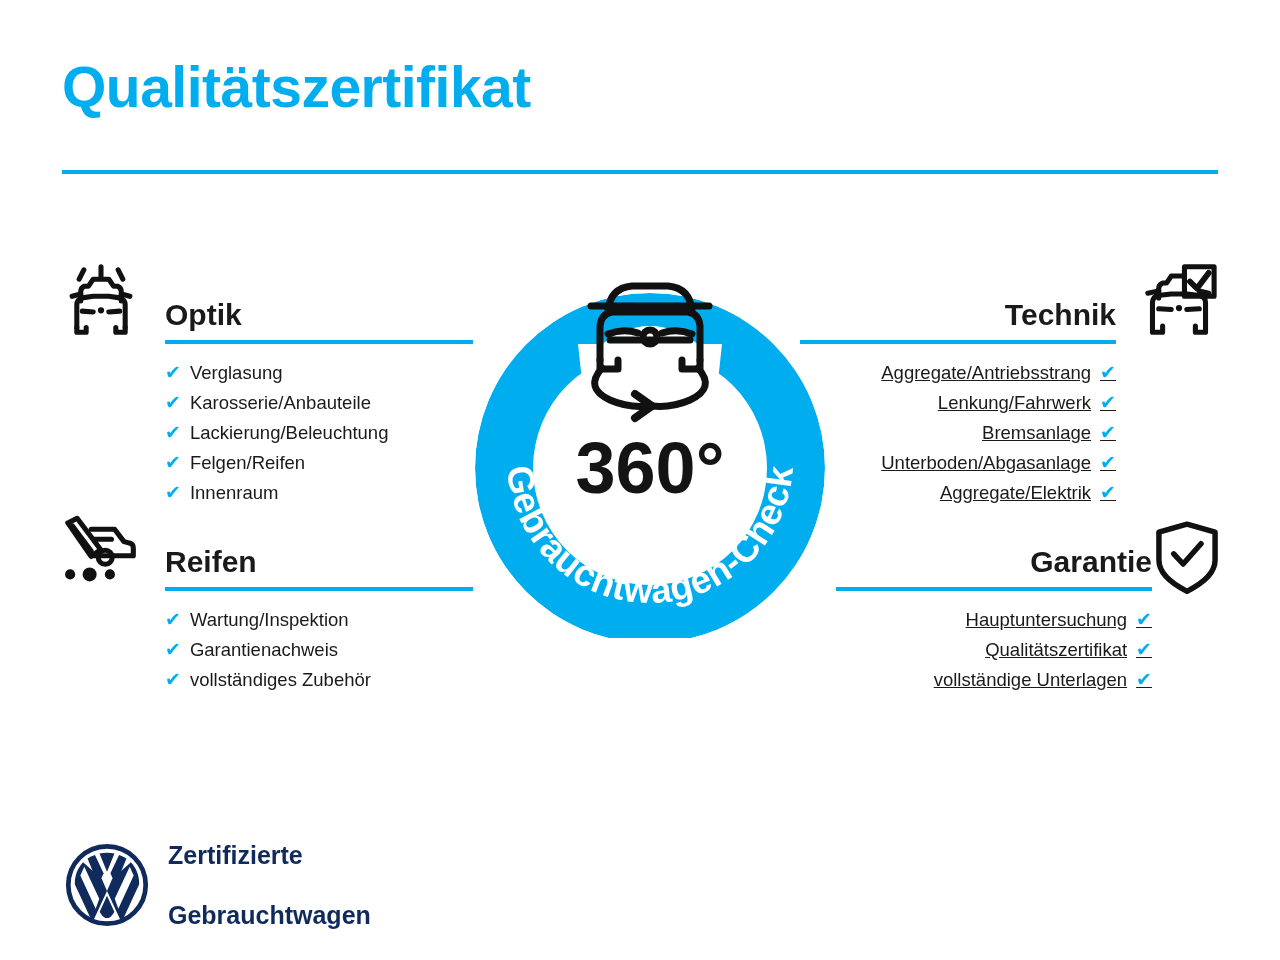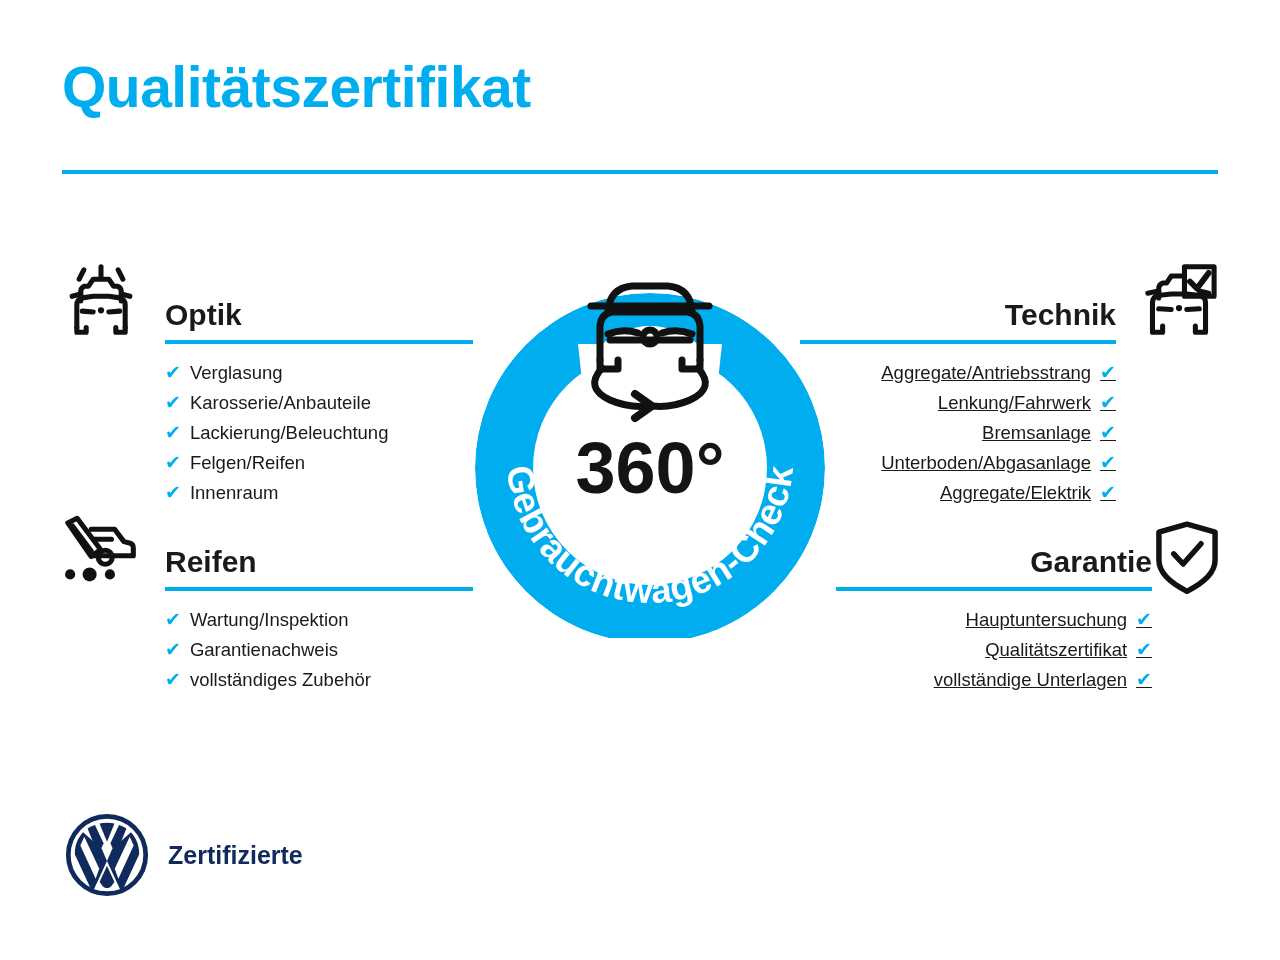--- a/index.html
+++ b/index.html
@@ -366,14 +366,15 @@
       L56.0 43.0 50.0 57.0 65.3 90.1
       c1.4-0.6 2.8-1.3 4.1-2.1
       L87.35 49.5 c0.05-0.6 0.05-1.2 0.05-1.8
       0-9.3-3.7-17.8-9.6-24.1 Z
       M63.2 77.5 L59.0 66.0 76.4 28.8 L81.0 39.0 Z"></path>
     <path fill="#102A5C" d="M50 62.5 L41.5 81.0
       c0 0 3.5 7.5 8.5 7.5 5.0 0 8.5-7.5 8.5-7.5 Z"></path>
   </svg>
   <div id="footer-wordmark">
     <div>Zertifizierte</div>
+    <div>Gebrauchtwagen</div>
   </div>
 </div>
 
 </body></html>

